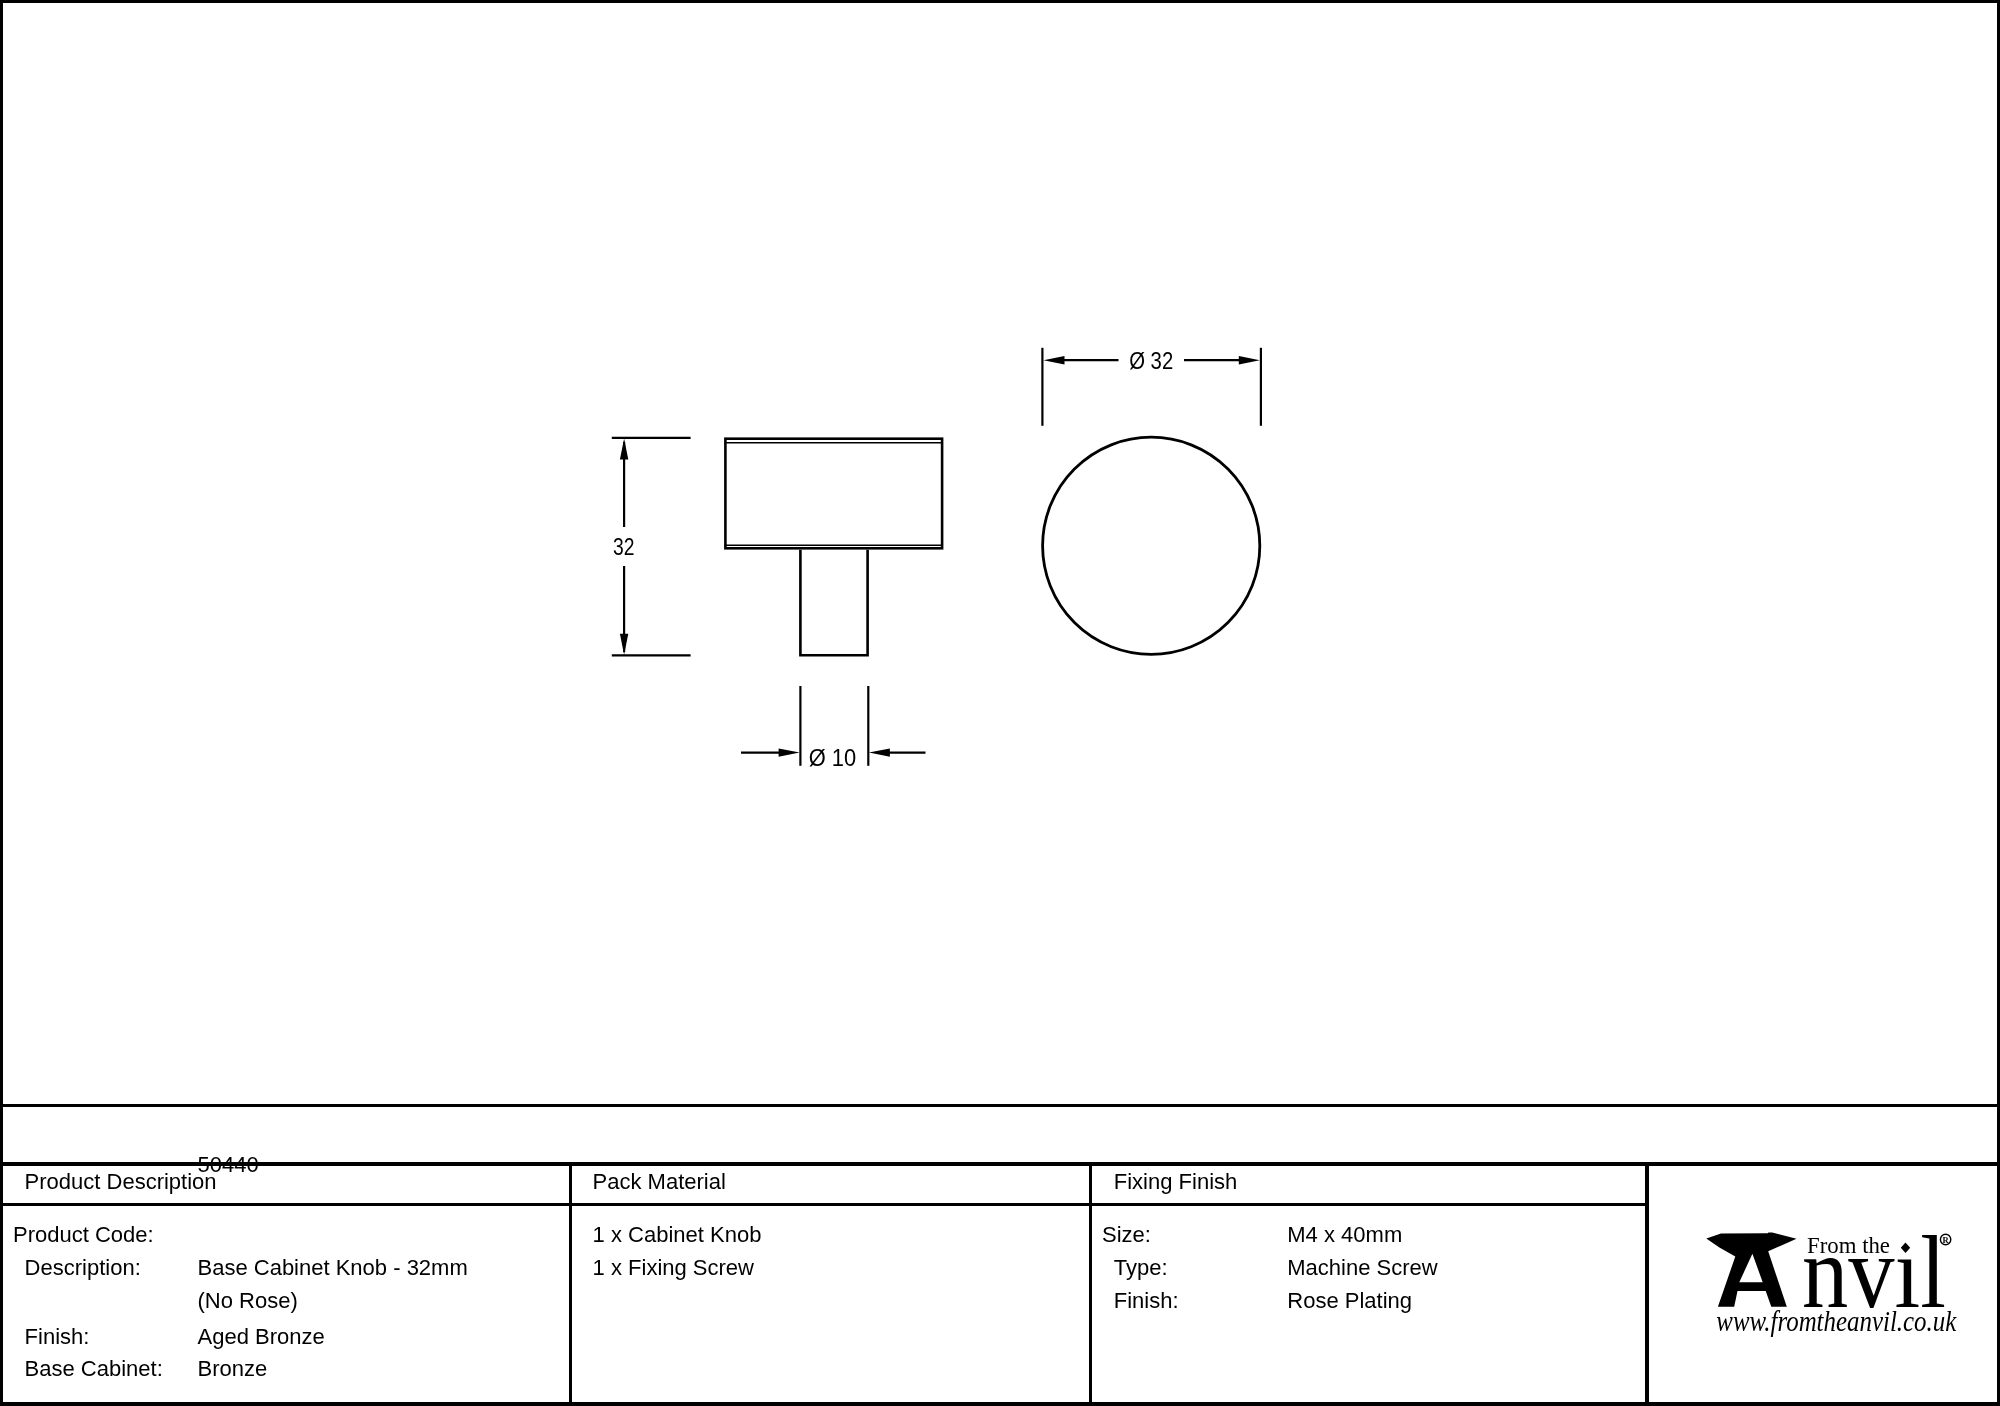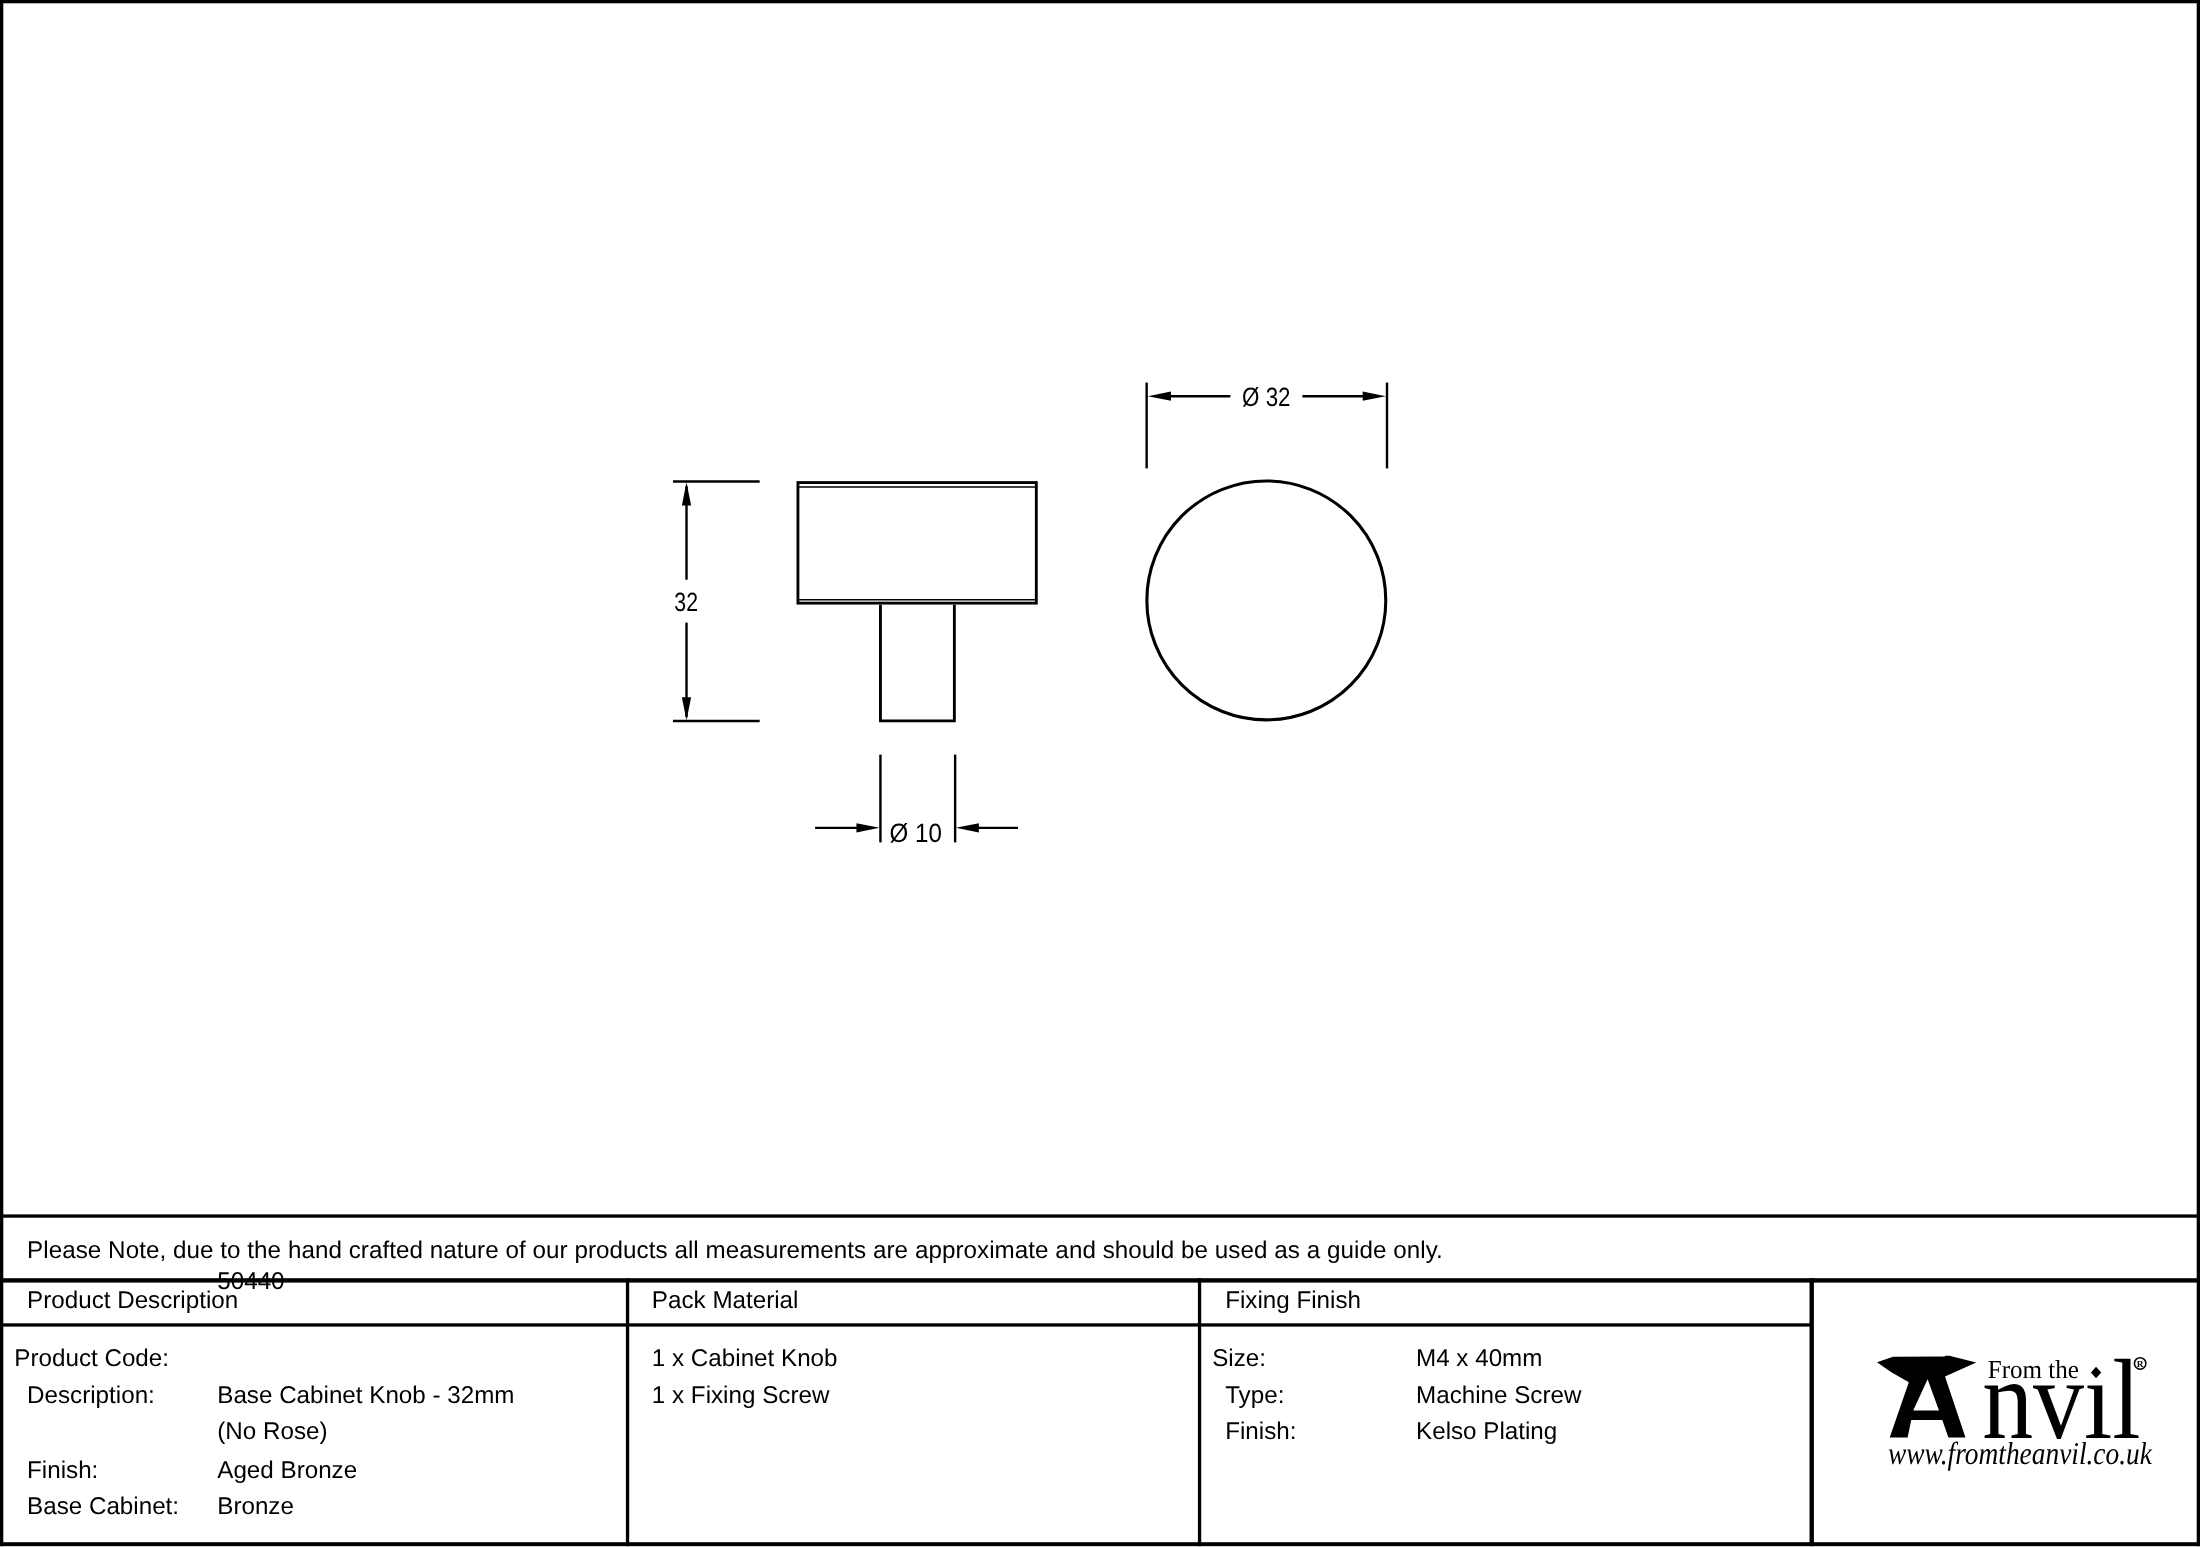--- a/index.html
+++ b/index.html
@@ -65,21 +65,20 @@
     </g>
   </svg>
 
   <div class="ln" style="left:0;top:0;width:2000px;height:3px"></div>
   <div class="ln" style="left:0;top:1402px;width:2000px;height:4px"></div>
   <div class="ln" style="left:0;top:0;width:3px;height:1406px"></div>
   <div class="ln" style="left:1997px;top:0;width:3px;height:1406px"></div>
 
   <div class="ln" style="left:0;top:1103.5px;width:2000px;height:3px"></div>
 
-  <div class="t" style="left:24.6px;top:1125.7px;letter-spacing:0.045px">Please Note, due to the hand crafted nature of our products all measurements are approximate and should be used as a guide only.</div>
 
   <div class="ln" style="left:0;top:1162.4px;width:2000px;height:3.2px"></div>
 
   <div class="ln" style="left:0;top:1203.2px;width:1648px;height:2.8px"></div>
 
   <div class="ln" style="left:569.4px;top:1162.4px;width:2.8px;height:243.6px"></div>
 
   <div class="ln" style="left:1089.4px;top:1162.4px;width:2.8px;height:243.6px"></div>
 
   <div class="ln" style="left:1645.4px;top:1162.4px;width:3.2px;height:243.6px"></div>
@@ -105,21 +104,21 @@
   <div class="t" style="left:197.5px;top:1358.4px">Bronze</div>
 
   <div class="t" style="left:592.6px;top:1223.9px">1 x Cabinet Knob</div>
   <div class="t" style="left:592.6px;top:1257.2px">1 x Fixing Screw</div>
 
   <div class="t" style="left:1102px;top:1223.9px">Size:</div>
   <div class="t" style="left:1287.3px;top:1223.9px">M4 x 40mm</div>
   <div class="t" style="left:1113.8px;top:1257.2px">Type:</div>
   <div class="t" style="left:1287.3px;top:1257.2px">Machine Screw</div>
   <div class="t" style="left:1113.8px;top:1290.0px">Finish:</div>
-  <div class="t" style="left:1287.3px;top:1290.0px">Kelso Plating</div>
+  <div class="t" style="left:1287.3px;top:1290.0px">Rose Plating</div>
 
   <svg width="300" height="140" viewBox="0 0 300 140" style="position:absolute;left:1690px;top:1222px">
 
     <path d="M 16.3 16.4
              L 31 11.5
              L 77.8 11.2
              L 78.4 10.4 L 82.2 10.4
              L 106.5 16.7
              L 78.2 29.3
              L 96.8 84.8

